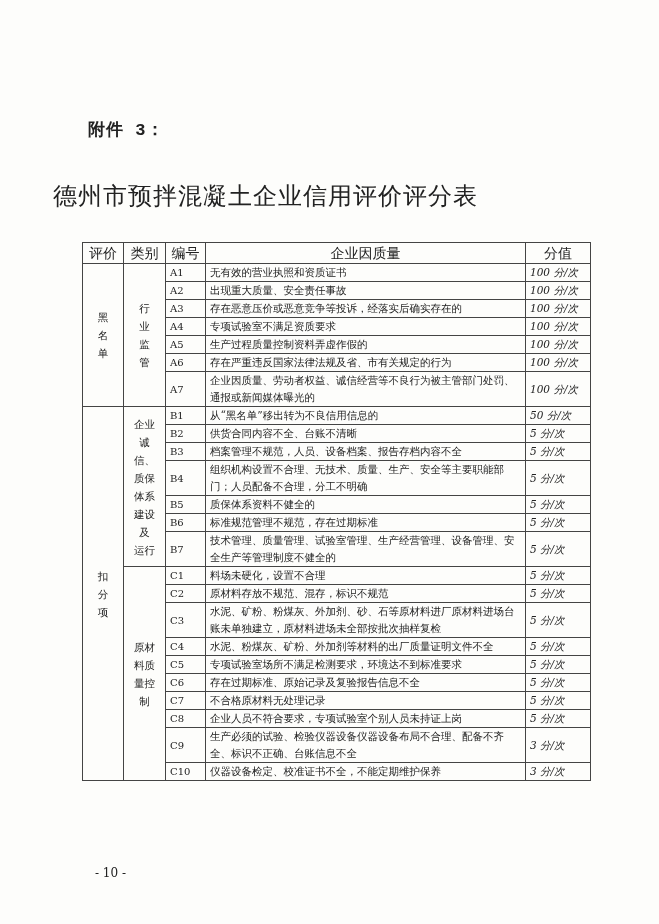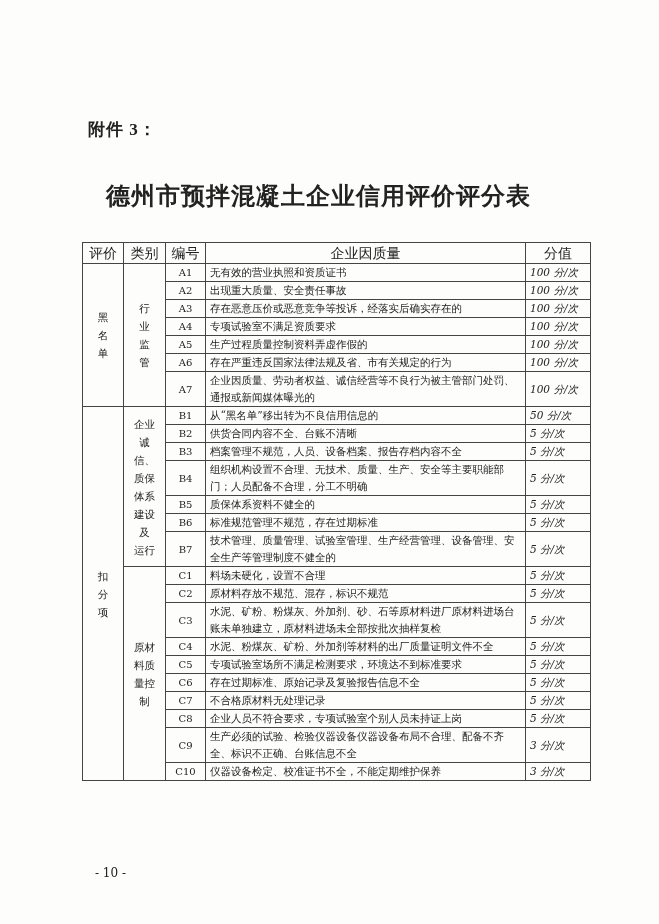--- a/index.html
+++ b/index.html
@@ -1,26 +1,26 @@
 <!DOCTYPE html>
 <html><head>
 <meta charset="utf-8">
 <style>
   html, body { margin:0; padding:0; }
   body { width:659px; height:924px; background:#fdfdfb; position:relative; overflow:hidden;
          font-family:"DejaVu Serif","Liberation Serif",serif; color:#222; }
   .attach { position:absolute; left:88px; top:118px; font-size:17px; font-weight:bold;
-            font-family:Liberation Serif, serif; letter-spacing:1px; }
-  .title { position:absolute; left:0; width:531px; top:180px; text-align:right; font-size:24px;
-           font-weight:bold; letter-spacing:1px; }
+            font-family:Liberation Mono, monospace; letter-spacing:1px; }
+  .title { position:absolute; left:0; width:531px; top:180px; text-align:center; font-size:24px;
+           font-weight:normal; letter-spacing:1px; }
   table { position:absolute; left:82px; top:242px; width:508px; border-collapse:collapse;
           font-size:10.5px; table-layout:fixed; }
   td, th { border:1px solid #444; padding:0 4px; line-height:17px; }
   th { font-weight:normal; height:20px; font-family:"DejaVu Sans","Liberation Sans",sans-serif; font-size:14px; }
-  td.code { text-align:center; font-size:10px; }
+  td.code { text-align:left; font-size:10px; }
   td.score { text-align:left; font-size:10.5px;font-style:italic; }
   td.cat, td.eval { text-align:center; vertical-align:middle; line-height:18px; }
   .pagenum { position:absolute; left:95px; top:866px; font-size:12px; }
 </style>
 </head>
 <body>
 
 <div class="attach">附件 3：</div>
 <div class="title">德州市预拌混凝土企业信用评价评分表</div>
 

